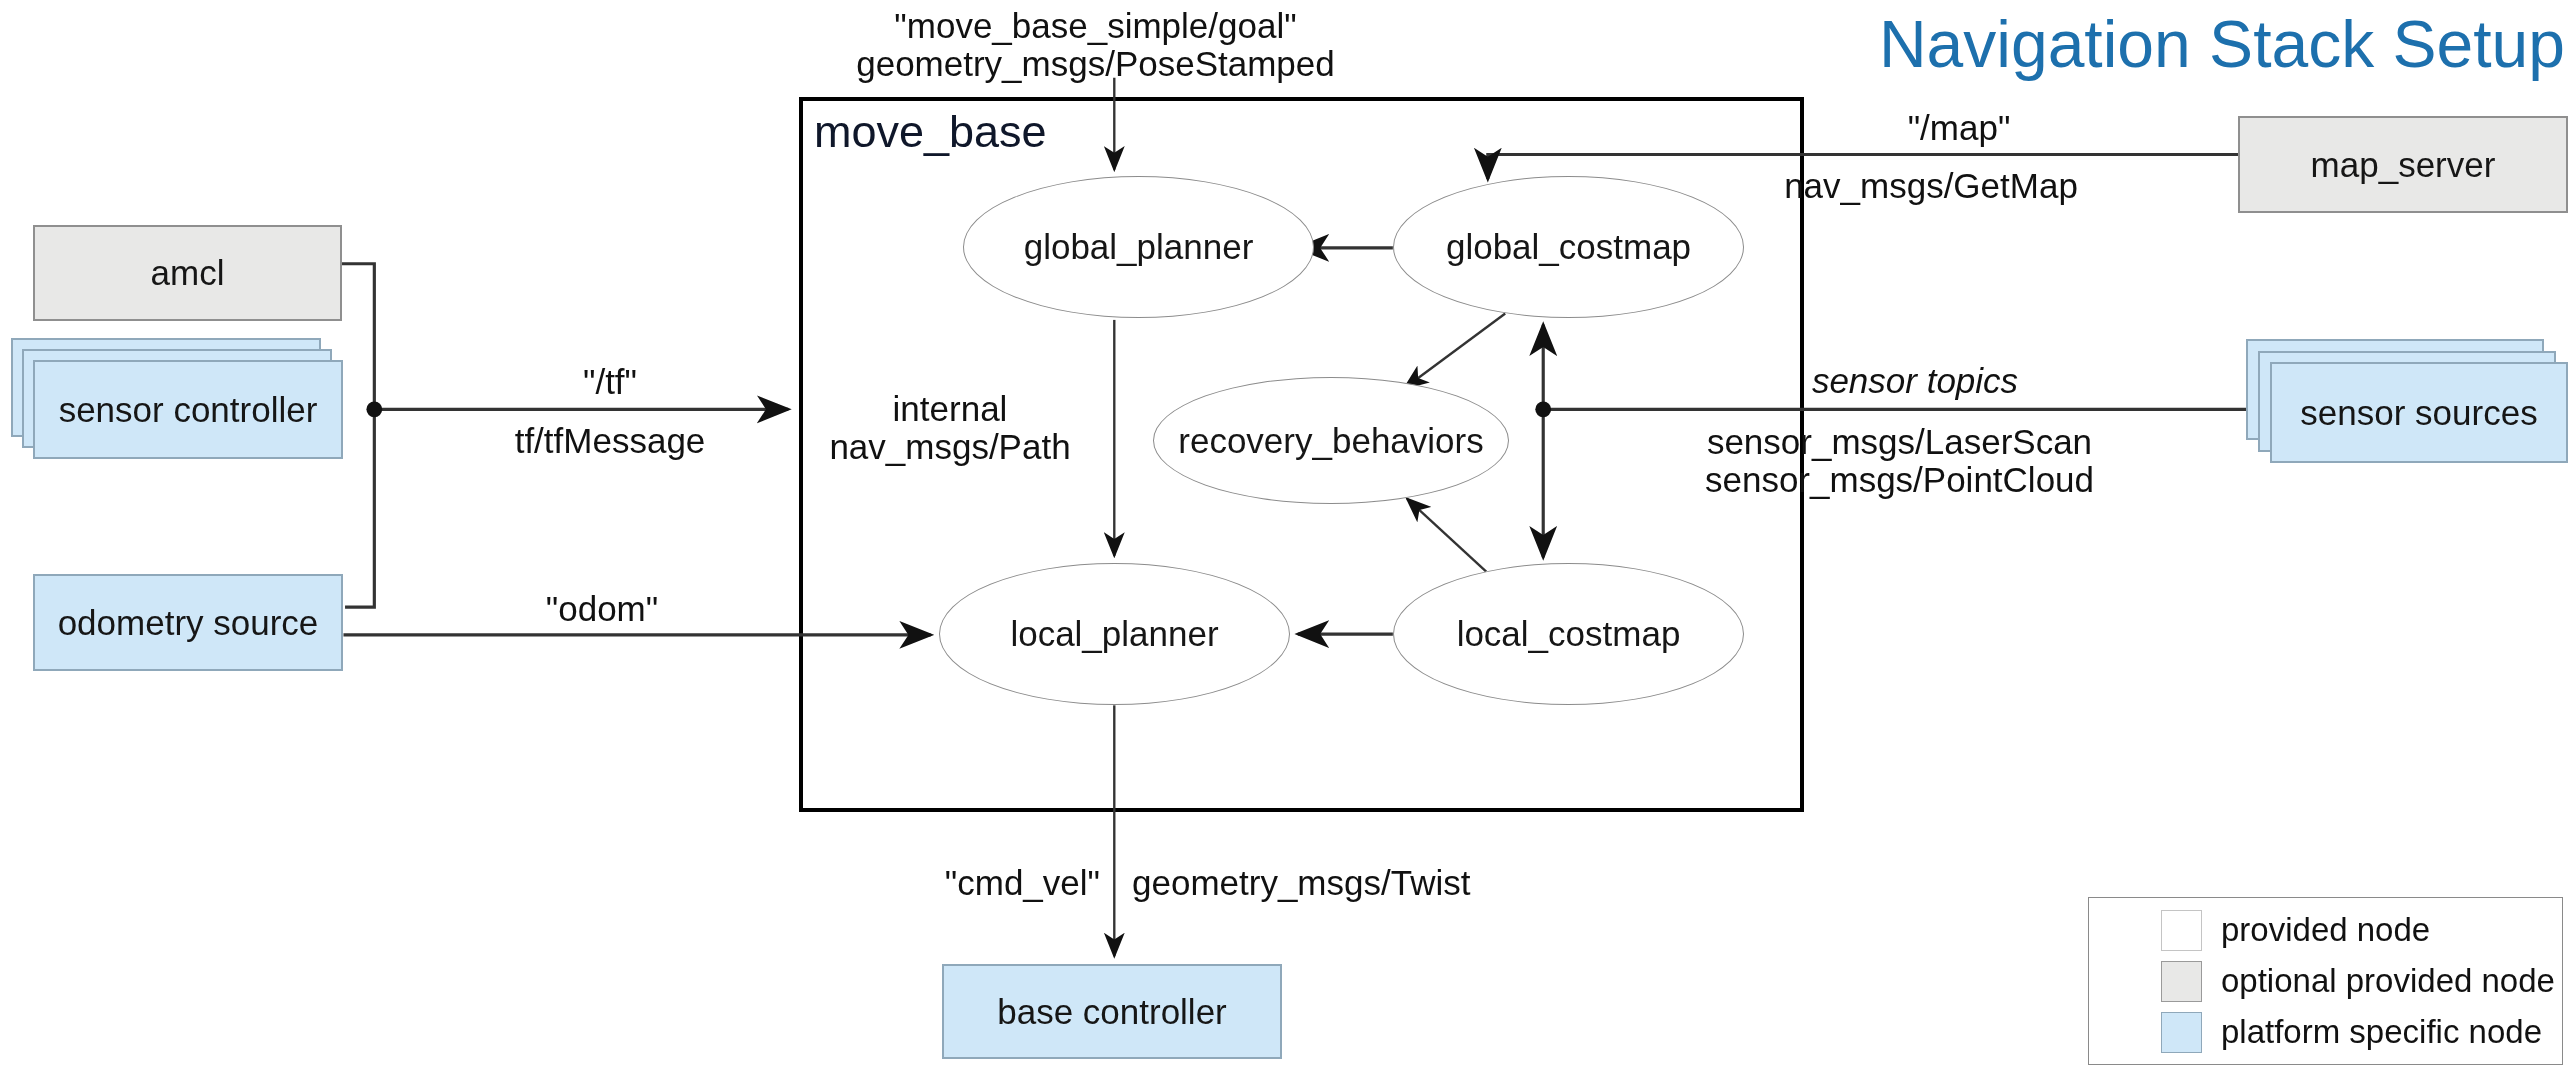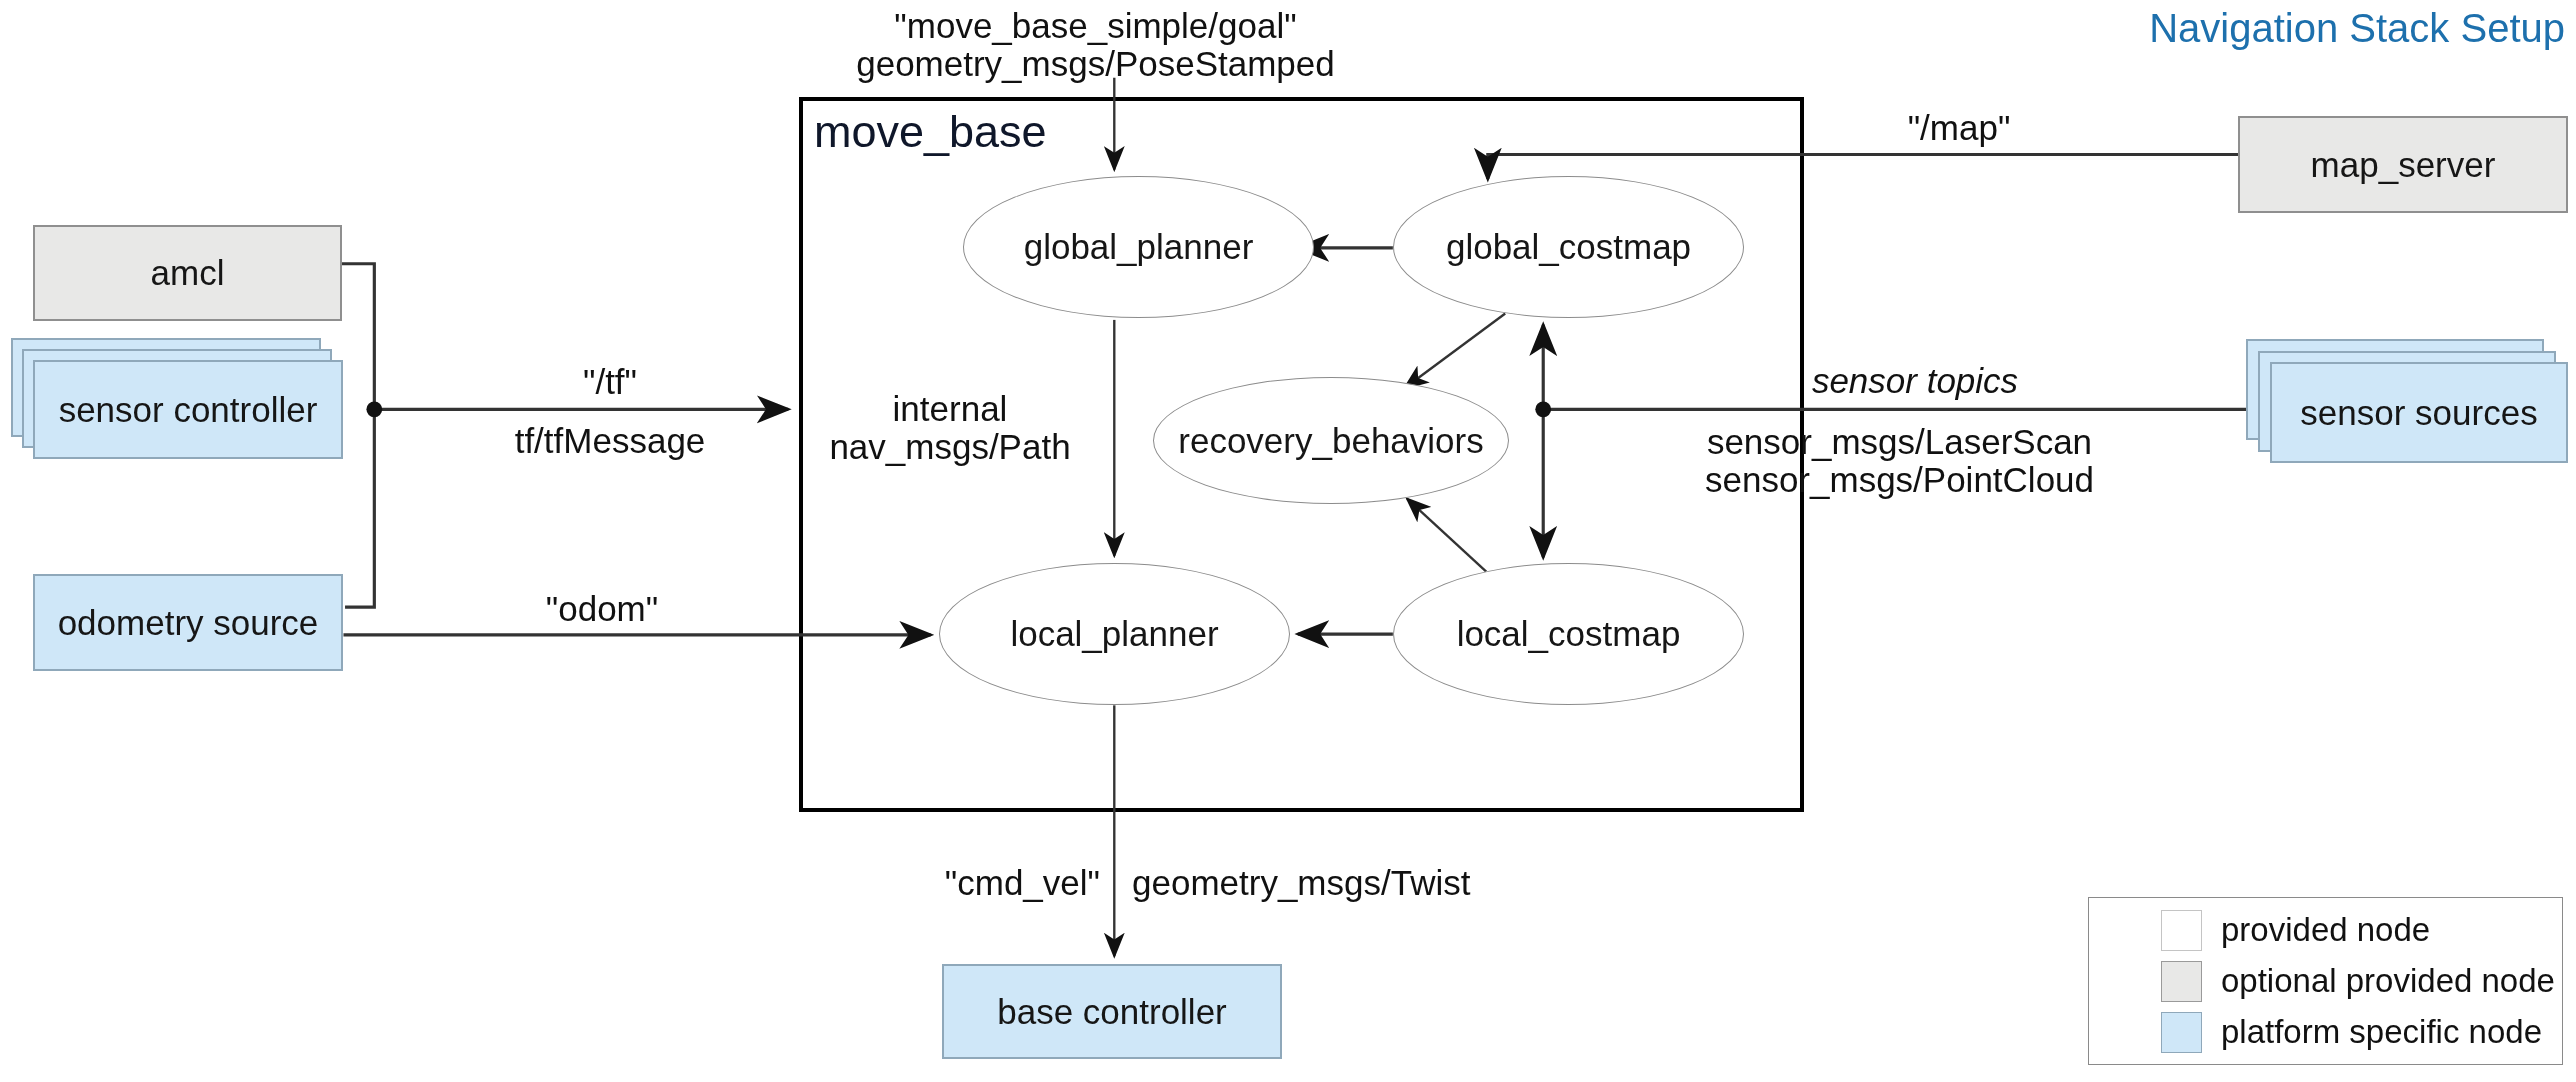--- a/index.html
+++ b/index.html
@@ -5,21 +5,21 @@
   html,body{margin:0;padding:0;background:#ffffff;}
   .canvas{
     position:relative;width:2576px;height:1083px;background:#ffffff;overflow:hidden;
     font-family:"Liberation Sans","DejaVu Sans",sans-serif;color:#111111;
   }
   .lbl{position:absolute;font-size:35px;line-height:1.15;text-align:center;white-space:nowrap;color:#111;}
   .lbl.left{text-align:left;}
   .lbl.right{text-align:right;}
   .lbl.italic{font-style:italic;}
   .title{
-    position:absolute;top:6.3px;right:11px;font-size:40px;letter-spacing:0px;
+    position:absolute;top:6.3px;right:11px;font-size:66px;letter-spacing:0px;
     color:#1d70ad;font-weight:normal;white-space:nowrap;
   }
   .container-box{
     position:absolute;left:799px;top:97px;width:1005px;height:715px;
     border:4px solid #000;background:transparent;box-sizing:border-box;
   }
   .container-label{position:absolute;left:11px;top:4.7px;font-size:45px;color:#0f172a;}
   .node-box{
     position:absolute;box-sizing:border-box;display:flex;align-items:center;justify-content:center;
     font-size:35px;color:#161616;
@@ -145,20 +145,21 @@
 
   <div class="lbl" style="left:412px;top:362px;width:396px;">"/tf"</div>
   <div class="lbl" style="left:412px;top:421px;width:396px;">tf/tfMessage</div>
 
   <div class="lbl" style="left:404px;top:589px;width:396px;">"odom"</div>
 
   <div class="lbl" style="left:752px;top:389px;width:396px;">internal</div>
   <div class="lbl" style="left:752px;top:427px;width:396px;">nav_msgs/Path</div>
 
   <div class="lbl" style="left:1761px;top:108px;width:396px;">"/map"</div>
+  <div class="lbl" style="left:1733px;top:166px;width:396px;">nav_msgs/GetMap</div>
 
   <div class="lbl italic" style="left:1717px;top:361px;width:396px;">sensor topics</div>
   <div class="lbl" style="left:1662px;top:422px;width:475px;">sensor_msgs/LaserScan</div>
   <div class="lbl" style="left:1662px;top:460px;width:475px;">sensor_msgs/PointCloud</div>
 
   <div class="lbl right" style="left:823px;top:863px;width:277px;">"cmd_vel"</div>
   <div class="lbl left" style="left:1132px;top:863px;width:475px;">geometry_msgs/Twist</div>
 
   <div class="legend">
     <div class="legend-row">

